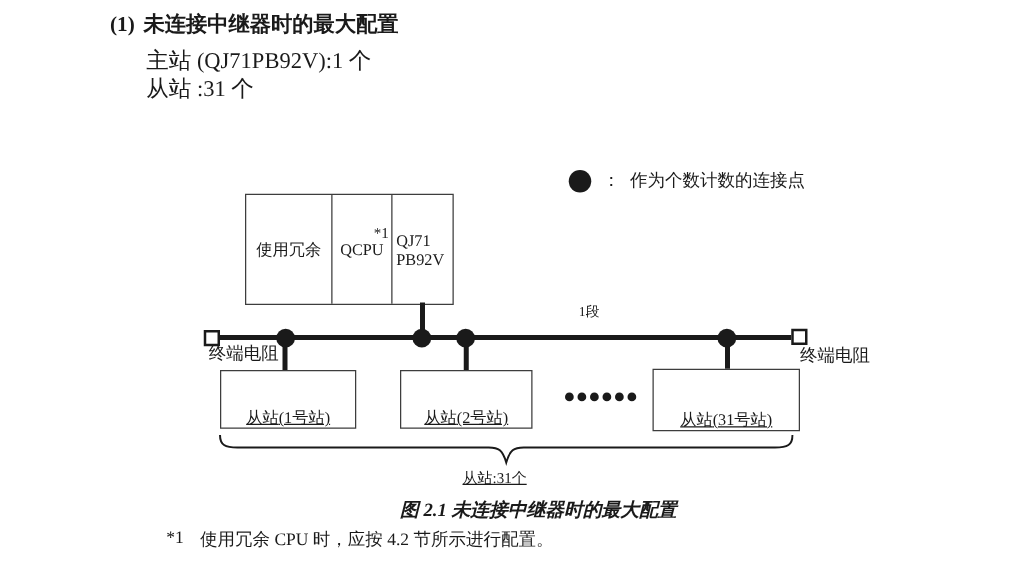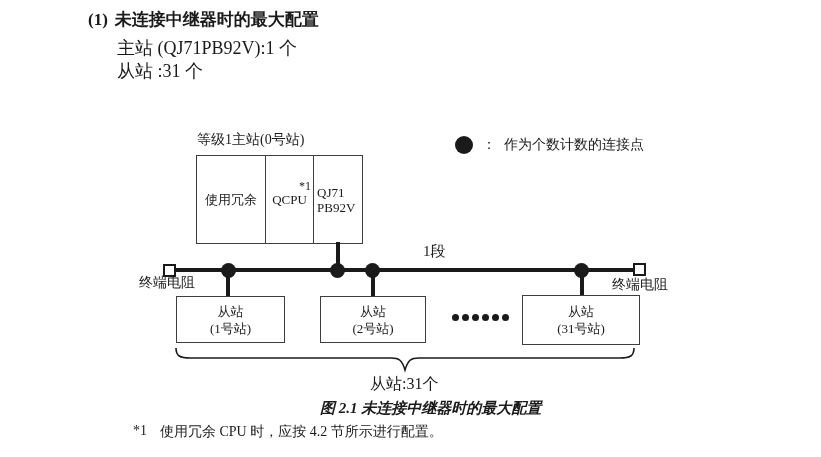--- a/index.html
+++ b/index.html
@@ -27,66 +27,65 @@
   .cell-qcpu{width:48px;border-right:1.5px solid var(--border,#3d3d3d);}
   .cell-qj71{flex:1;justify-content:flex-start;padding-left:3px;}
   .cell-note{position:absolute;top:23px;right:2px;font-size:12px;}
   .prewrap{white-space:pre-line;line-height:15px;}
   
   .legend{left:455px;top:136px;display:flex;align-items:center;font-size:14px;white-space:nowrap;}
   .legend-dot{width:18px;height:18px;border-radius:50%;background:var(--ink,#1a1a1a);
     margin-right:9px;flex:0 0 auto;}
   .legend-sep{margin-right:8px;}
   
-  .segment-label{left:423px;top:242px;font-size:15px;white-space:nowrap;}
+  .segment-label{left:463px;top:242px;font-size:11px;white-space:nowrap;}
   .bus-line{left:175px;top:268px;width:459px;height:4px;background:var(--ink,#1a1a1a);}
   .term-square{width:9px;height:9px;border:2px solid var(--ink,#1a1a1a);background:#fff;}
   .term-left{left:163px;top:264px;}
   .term-right{left:633px;top:263px;}
-  .term-label{font-size:14px;white-space:nowrap;}
+  .term-label{font-size:14px;white-space:nowrap;margin-left:28px;}
   .term-label-left{left:139px;top:274px;}
   .term-label-right{left:612px;top:276px;}
   .node{width:15px;height:15px;border-radius:50%;background:var(--ink,#1a1a1a);top:263px;}
   .node-1{left:221px;} .node-2{left:330px;} .node-3{left:365px;} .node-4{left:574px;}
   .stub{width:4px;background:var(--ink,#1a1a1a);}
   .stub-master{left:336px;top:242px;height:28px;}
   .stub-s1{left:226px;top:270px;height:27px;}
   .stub-s2{left:371px;top:270px;height:27px;}
   .stub-s3{left:580px;top:270px;height:27px;}
   
   .slave-box{
     box-sizing:border-box;border:1.5px solid var(--border,#3d3d3d);background:#fff;
-    display:flex;flex-direction:column;align-items:center;justify-content:center;
-    font-size:13px;line-height:17px;white-space:nowrap;
+    display:flex;align-items:flex-end;justify-content:center;
+    font-size:13px;line-height:17px;white-space:nowrap;text-decoration:underline;
   }
   .slave-1{left:176px;top:296px;width:109px;height:47px;}
   .slave-2{left:320px;top:296px;width:106px;height:47px;}
   .slave-3{left:522px;top:295px;width:118px;height:50px;}
   .ellipsis{left:452px;top:314px;display:flex;gap:3px;align-items:center;}
   .edot{width:7px;height:7px;border-radius:50%;background:var(--ink,#1a1a1a);}
   
   .brace{left:175px;top:346px;}
   .brace path{stroke:var(--ink,#1a1a1a);stroke-width:1.6;fill:none;}
-  .brace-label{left:370px;top:374px;font-size:16px;white-space:nowrap;}
+  .brace-label{left:370px;top:374px;font-size:12px;white-space:nowrap;text-decoration:underline;}
   .caption{left:320px;top:399px;font-size:15px;font-weight:bold;white-space:nowrap;font-style:italic;}
   .footnote{left:133px;top:423px;font-size:14px;display:flex;white-space:nowrap;}
   .fn-marker{margin-right:13px;}
 </style>
 </head>
 <body>
 
 <div class="page">
 
   <div class="abs heading">
     <span class="hnum">(1)</span><span>未连接中继器时的最大配置</span>
   </div>
   <div class="abs spec spec-master">主站 (QJ71PB92V):1 个</div>
   <div class="abs spec spec-slaves">从站 :31 个</div>
 
-  <div class="abs master-group-label">等级1主站(0号站)</div>
 
   <div class="abs master-box">
     <div class="cell cell-power">
       <span>使用冗余</span>
     </div>
     <div class="cell cell-qcpu">
       <span class="cell-note">*1</span>
       <span>QCPU</span>
     </div>
     <div class="cell cell-qj71">

